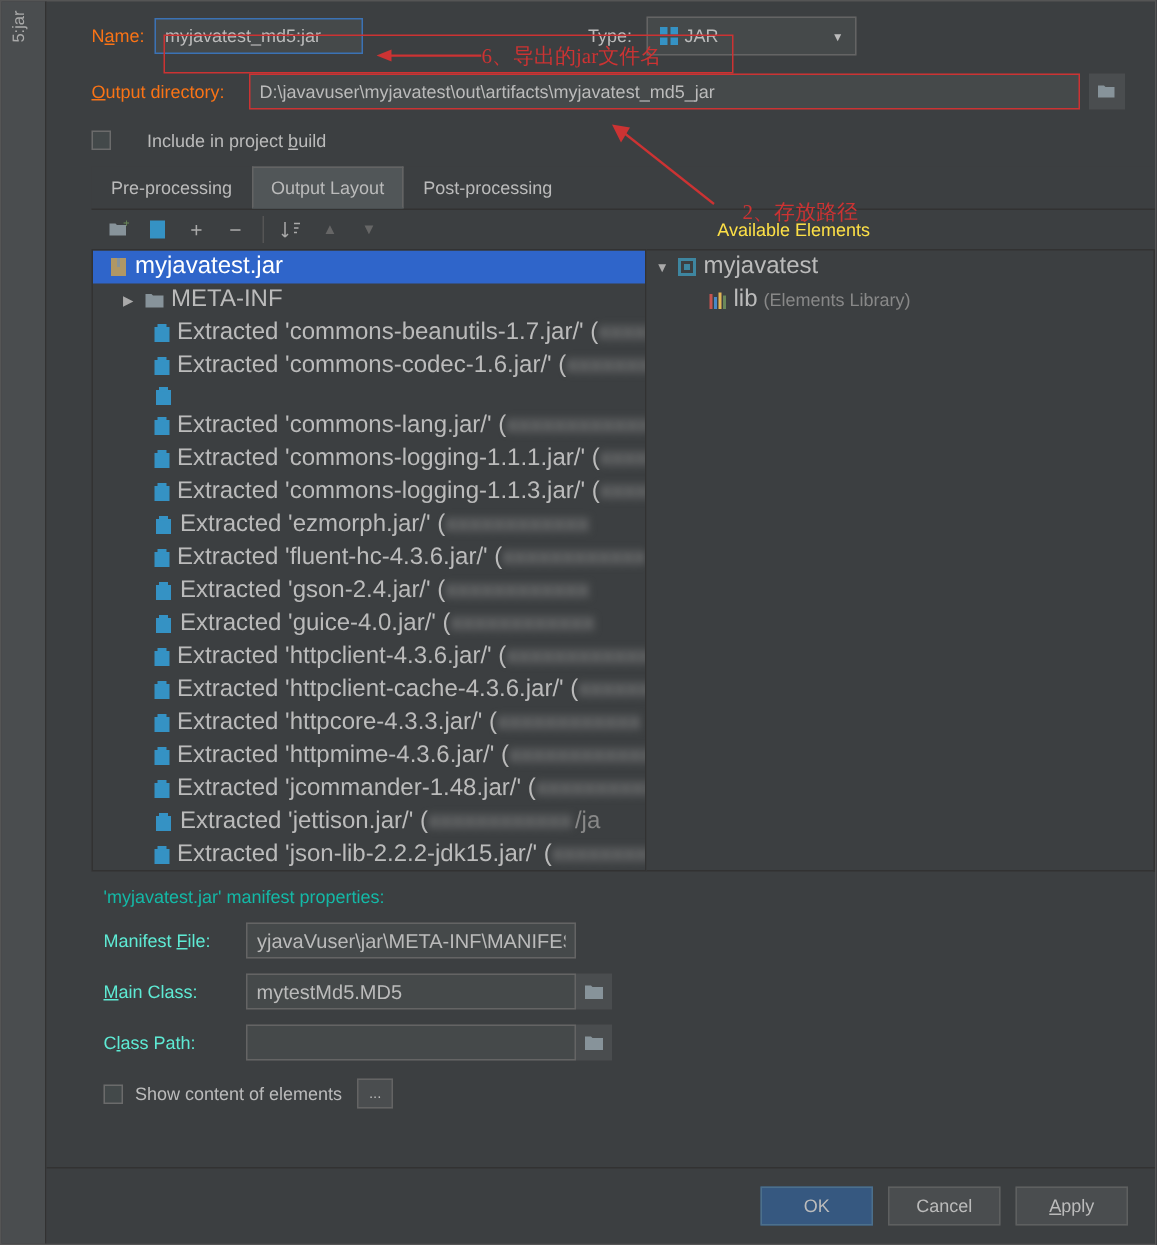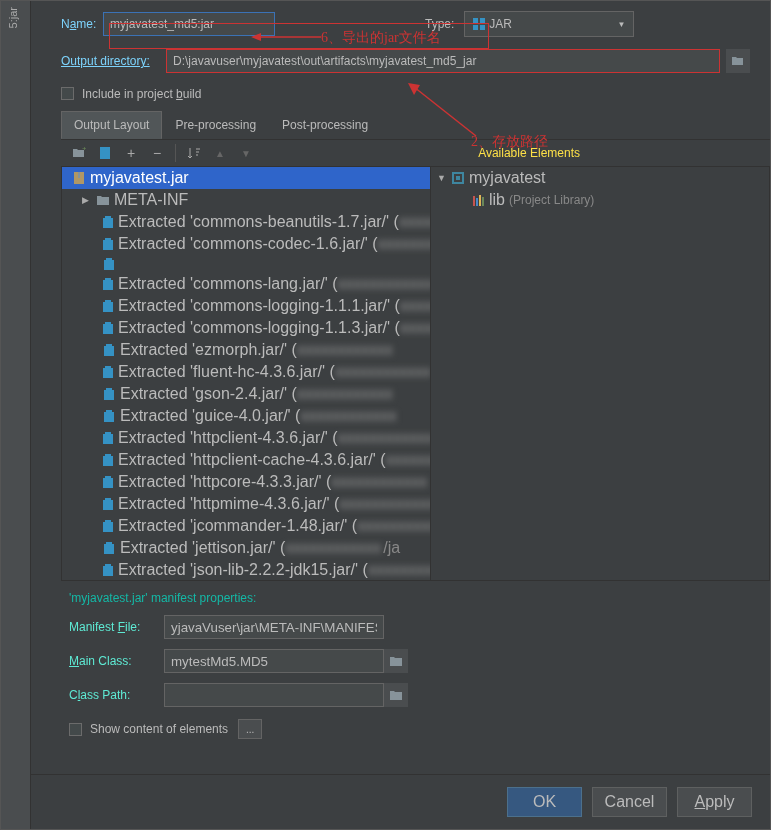--- a/index.html
+++ b/index.html
@@ -3,30 +3,30 @@
   <meta charset="utf-8">
   <style>
     * { margin: 0; padding: 0; box-sizing: border-box; font-family: "Segoe UI", Arial, sans-serif; }
     body { background: #3c3f41; color: #bbbbbb; font-size: 12px; width: 771px; height: 830px; overflow: hidden; position: relative; }
     .dialog { background: #3c3f41; width: 771px; height: 830px; position: relative; border: 1px solid #555; }
     .left-strip { position: absolute; left: 0; top: 0; width: 30px; height: 100%; background: #4a4d4f; border-right: 1px solid #323232; }
     .left-strip-text { writing-mode: vertical-rl; text-orientation: mixed; color: #aaa; font-size: 11px; padding: 6px 6px; transform: rotate(180deg); }
     .content { margin-left: 30px; padding: 0; }
     .top-section { padding: 10px 20px 0 30px; }
     .row { display: flex; align-items: center; margin-bottom: 12px; position: relative; }
-    .label { color: #7dd3fc; min-width: 42px; }
-    .label-output { min-width: 105px; text-decoration: underline; }
+    .label { color: #f97316; min-width: 42px; }
+    .label-output { min-width: 105px; }
     .input { background: #45494a; border: 1px solid #646464; color: #bbbbbb; padding: 3px 6px; font-size: 12px; flex: 1; height: 24px; }
-    .input-name { width: 172px; flex: none; border: 1px solid #3b72b5; }
+    .input-name { width: 139px; flex: none; border: 1px solid #3b72b5; }
     .type-label { margin-left: 150px; color: #bbbbbb; }
-    .type-select { background: #45494a; border: 1px solid #646464; color: #bbbbbb; padding: 3px 8px; margin-left: 10px; width: 170px; height: 26px; display: flex; align-items: center; justify-content: space-between; }
+    .type-select { background: #45494a; border: 1px solid #646464; color: #bbbbbb; padding: 3px 8px; margin-left: 10px; width: 140px; height: 26px; display: flex; align-items: center; justify-content: space-between; }
     .jar-icon { width: 12px; height: 12px; display: inline-block; margin-right: 4px; }
     .output-dir { border: 1px solid #cc3333; }
     .browse-btn { width: 24px; height: 24px; background: #4a4d4f; display: flex; align-items: center; justify-content: center; margin-left: 6px; color: #888; }
-    .checkbox-row { display: flex; margin: 14px 0 10px 30px; }
+    .checkbox-row { display: flex; margin: 14px 0 10px 30px; gap: 16px; }
     .checkbox { width: 13px; height: 13px; border: 1px solid #6b6b6b; background: #43494a; margin-right: 8px; }
     .tabs { display: flex; background: #3c3f41; border-bottom: 1px solid #323232; margin-left: 30px; }
     .tab { padding: 6px 12px; color: #bbbbbb; cursor: pointer; border: 1px solid transparent; }
     .tab.active { background: #515658; border: 1px solid #646464; border-bottom: 1px solid #515658; }
     .toolbar { display: flex; align-items: center; justify-content: space-between; padding: 4px 10px 4px 40px; background: #3c3f41; }
     .toolbar-left { display: flex; gap: 10px; align-items: center; }
     .toolbar-icon { width: 16px; height: 16px; color: #aaa; cursor: pointer; display: flex; align-items: center; justify-content: center; }
     .toolbar-sep { width: 1px; height: 18px; background: #555; }
     .available-label { color: #fde047; margin-right: 180px; }
     .split-panel { display: flex; height: 415px; margin-left: 30px; }
@@ -43,21 +43,21 @@
     .blurred { filter: blur(3px); color: #999; }
     .props-section { margin: 10px 30px 0 38px; }
     .props-title { color: #14b8a6; margin-bottom: 10px; }
     .props-row { display: flex; align-items: center; margin-bottom: 10px; }
     .props-label { width: 95px; color: #5eead4; }
     .props-input { background: #45494a; border: 1px solid #646464; color: #bbbbbb; padding: 3px 6px; width: 220px; height: 24px; }
     .props-browse { width: 24px; height: 24px; background: #4a4d4f; display: flex; align-items: center; justify-content: center; margin-left: 0; color: #888; }
     .show-content-row { display: flex; align-items: center; margin: 12px 0 0 38px; }
     .show-content-btn { width: 24px; height: 20px; background: #4a4d4f; border: 1px solid #646464; display: flex; align-items: center; justify-content: center; margin-left: 10px; color: #bbb; font-size: 10px; }
     .button-bar { position: absolute; bottom: 0; right: 0; left: 30px; padding: 12px 18px; display: flex; justify-content: flex-end; gap: 10px; border-top: 1px solid #323232; background: #3c3f41; }
-    .btn { padding: 5px 0; width: 75px; text-align: center; background: #4a4d4f; border: 1px solid #5e6060; color: #bbbbbb; cursor: pointer; font-size: 16px; }
+    .btn { padding: 5px 0; width: 75px; text-align: center; background: #4a4d4f; border: 1px solid #5e6060; color: #bbbbbb; cursor: pointer; font-size: 12px; }
     .btn.primary { background: #365880; border: 1px solid #4c708c; color: #bbbbbb; }
     .annotation { position: absolute; color: #cc3333; font-family: "SimSun", serif; font-size: 14px; pointer-events: none; }
     .annotation-arrow { position: absolute; pointer-events: none; }
     .red-box-1 { position: absolute; border: 1.5px solid #cc3333; pointer-events: none; }
     .underline { text-decoration: underline; }
     svg { display: block; }
     .folder-icon { fill: #87939a; }
     .lib-bars { display: inline-flex; gap: 1px; align-items: flex-end; }
     .lib-bar { width: 2px; }
   </style>
@@ -101,22 +101,22 @@
         </div>
       </div>
     </div>
 
     <div class="checkbox-row">
       <div class="checkbox"></div>
       <span>Include in project <span class="underline">b</span>uild</span>
     </div>
 
     <div class="tabs">
+      <div class="tab">Pre-processing</div>
       <div class="tab active">Output Layout</div>
-      <div class="tab">Pre-processing</div>
       <div class="tab">Post-processing</div>
     </div>
 
     <div class="toolbar">
       <div class="toolbar-left">
         <div class="toolbar-icon">
             <svg width="14" height="12" viewBox="0 0 14 12">
               <path fill="#87939a" d="M1 2h4l1 1h6v7H1z"></path>
               <text x="10" y="4" font-size="8" fill="#6a8759">+</text>
             </svg>
@@ -339,21 +339,21 @@
         <div class="tree-item tree-item-sub2">
           <span class="tree-icon">
             <span class="lib-bars">
                 <span class="lib-bar" style="height:10px;background:#c75450;"></span>
                 <span class="lib-bar" style="height:8px;background:#4a88c7;"></span>
                 <span class="lib-bar" style="height:11px;background:#e2b557;"></span>
                 <span class="lib-bar" style="height:9px;background:#6a8759;"></span>
               </span>
           </span>
           <span class="tree-text">lib</span>
-          <span class="extracted-path" style="margin-left:4px;">(Project Library)</span>
+          <span class="extracted-path" style="margin-left:4px;">(Elements Library)</span>
         </div>
       </div>
     </div>
 
     <div class="props-section">
       <div class="props-title">'myjavatest.jar' manifest properties:</div>
       <div class="props-row">
         <span class="props-label">Manifest <span class="underline">F</span>ile:</span>
         <input class="props-input" value="yjavaVuser\jar\META-INF\MANIFEST.MF" style="">
       </div>
@@ -390,18 +390,18 @@
     <div class="btn"><span class="underline">A</span>pply</div>
   </div>
 
   <div class="red-box-1" style="left:108px;top:22px;width:380px;height:26px;"></div>
   <div class="annotation" style="left:320px;top:28px;">6、导出的jar文件名</div>
   <svg class="annotation-arrow" style="left:250px;top:28px;" width="70" height="16">
       <line x1="70" y1="8" x2="8" y2="8" stroke="#cc3333" stroke-width="1.5"></line>
       <polygon points="0,8 10,4 10,12" fill="#cc3333"></polygon>
     </svg>
 
-  <div class="annotation" style="left:470px;top:132px;">2、存放路径</div>
+  <div class="annotation" style="left:494px;top:132px;">2、存放路径</div>
   <svg class="annotation-arrow" style="left:405px;top:80px;" width="80" height="60">
       <line x1="70" y1="55" x2="8" y2="6" stroke="#cc3333" stroke-width="1.5"></line>
       <polygon points="2,2 14,4 8,14" fill="#cc3333"></polygon>
     </svg>
 </div>
 
 </body></html>

